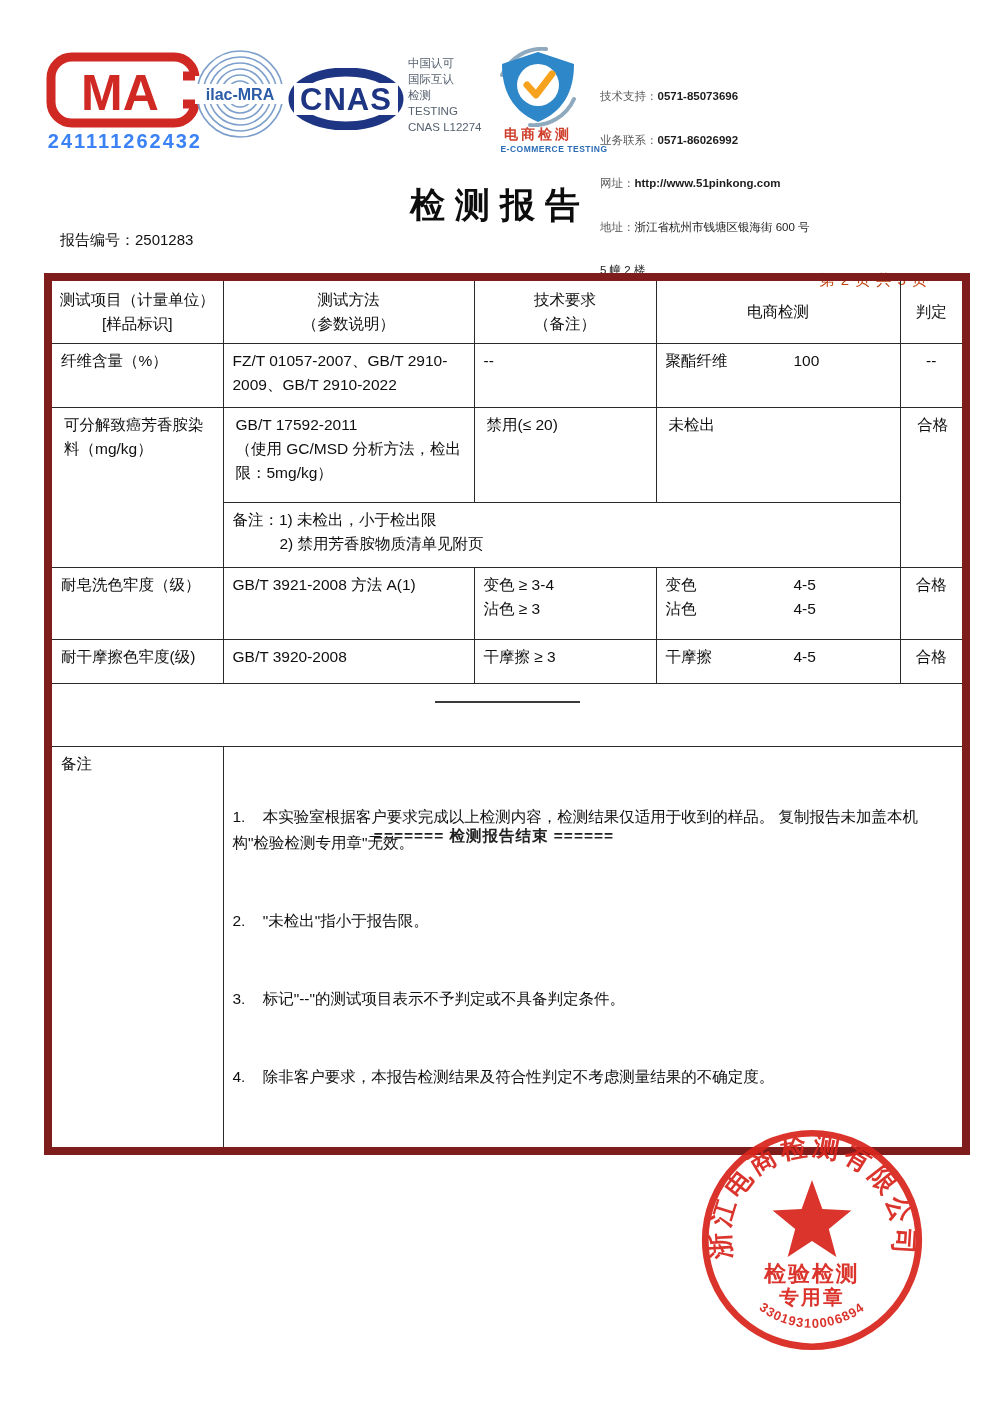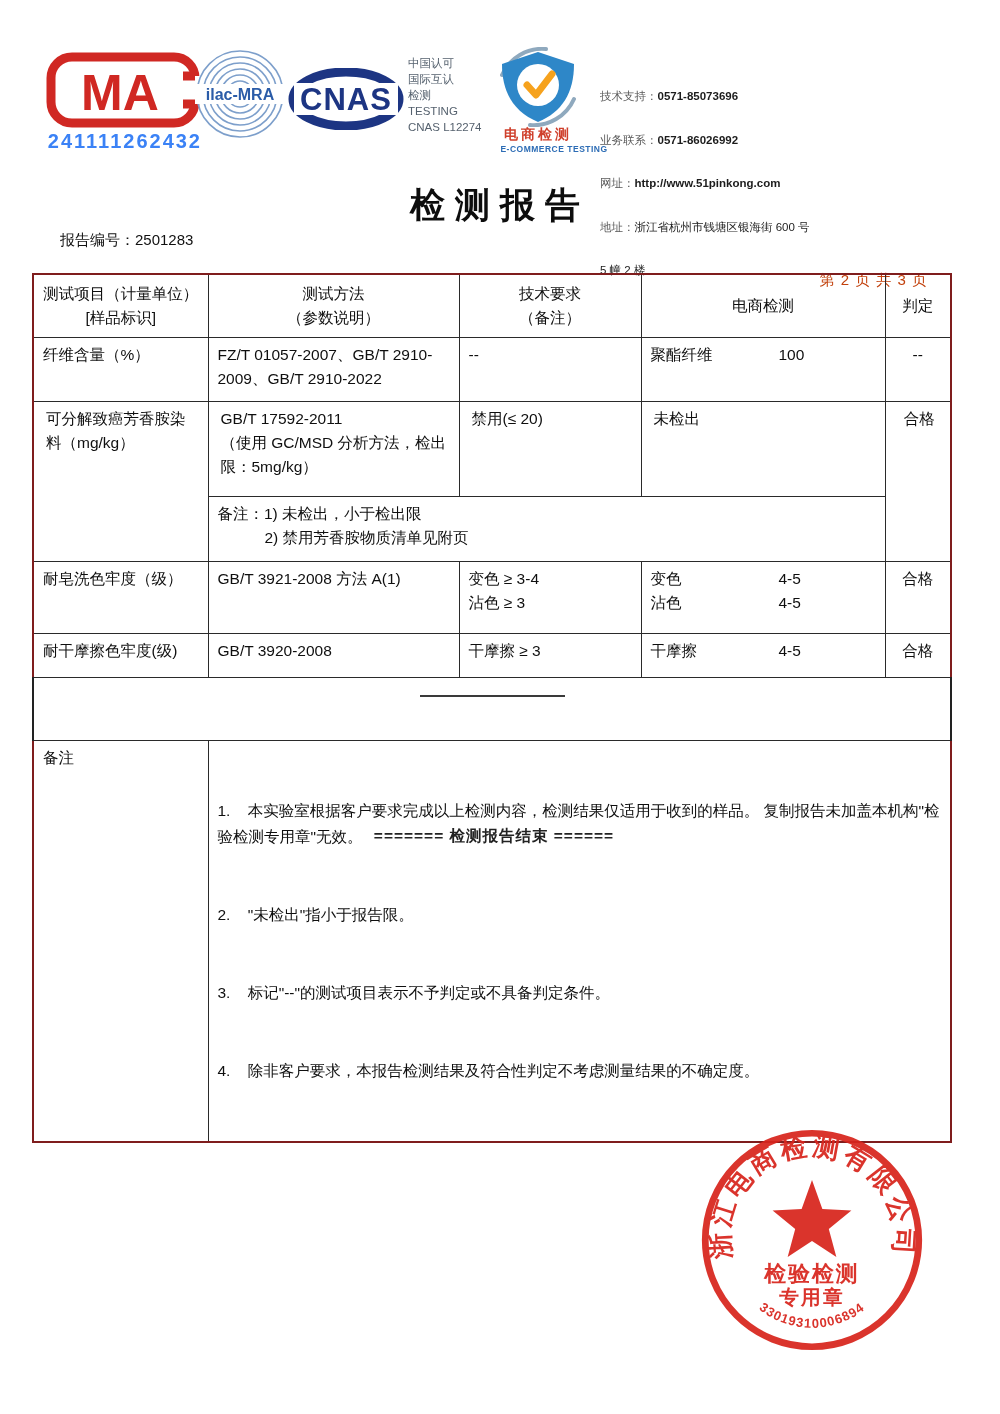--- a/index.html
+++ b/index.html
@@ -20,22 +20,22 @@
   .contact-label{color:#5a5a5a;}
   .contact-value{color:#1c1c1c;}
   .contact-line:nth-child(-n+3) .contact-value{font-weight:bold;}
 
   .title{left:0;top:182px;width:1000px;text-align:center;font-size:35px;font-weight:bold;
          letter-spacing:10px;color:#0d0d0d;}
   .report-no{left:60px;top:231px;font-size:15px;color:#111;}
   .page-ind{right:72px;top:231px;font-size:15px;color:#c2410c;letter-spacing:1px;margin-top:40px;}
 
   
-  table.report{position:absolute;left:32px;top:273px;width:918px;border-collapse:collapse;
-               table-layout:fixed;border:2px solid #7f1d1d;}
+  table.report{position:absolute;left:44px;top:273px;width:918px;border-collapse:collapse;
+               table-layout:fixed;border:8px solid #7f1d1d;}
   table.report td{border:1px solid #2a2a2a;padding:5px 9px;font-size:15.5px;
                   vertical-align:top;line-height:1.55;color:#0f0f0f;word-break:break-word;}
   tr.hdr td{height:58px;text-align:center;vertical-align:middle;padding:2px 4px;}
   tr.r1 td{height:53px;}
   tr.r2 td{height:84px;padding-left:12px;}
   tr.sub td{height:54px;}
   tr.r3 td{height:61px;margin-left:9px;}
   tr.r4 td{height:33px;}
   tr.gap td{height:52px;border-left:2px solid #222;border-right:2px solid #222;}
   tr.foot td{height:136px;}

